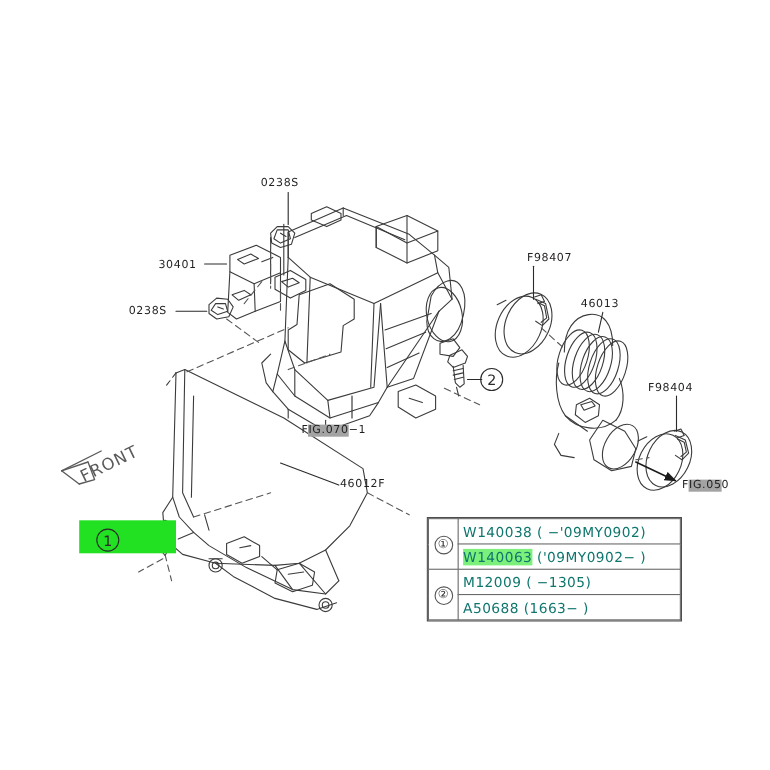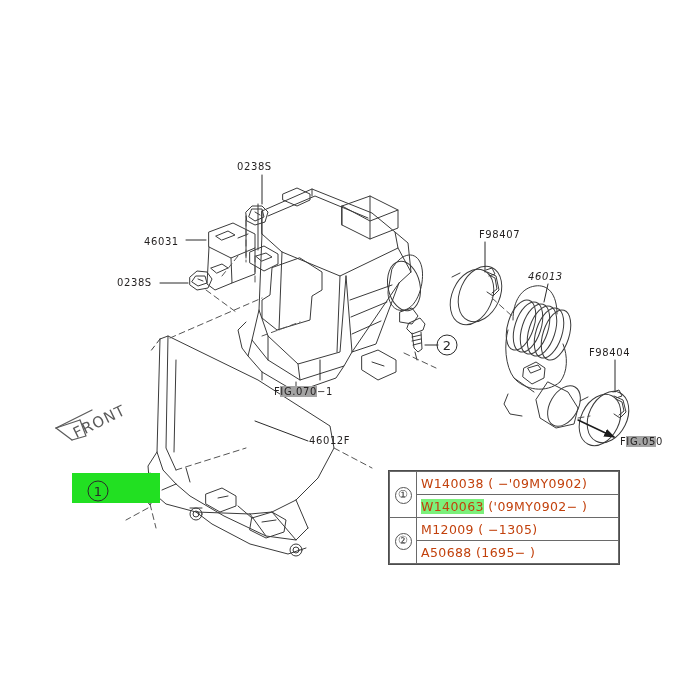--- a/index.html
+++ b/index.html
@@ -60,21 +60,21 @@
     background: #fff;
   }
   #parts-table table {
     border-collapse: collapse;
     width: 100%;
   }
   #parts-table td {
     border: 1px solid #6a6a6a;
     font-family: "DejaVu Sans", sans-serif;
     font-size: 12.5px;
-    color: #c2410c;
+    color: #0f766e;
     padding: 1px 4px;
     height: 20px;
     letter-spacing: 0.4px;
     white-space: nowrap;
   }
   #parts-table td.idx {
     width: 26px;
     text-align: center;
     font-size: 14px;
     color: #333;
@@ -329,27 +329,27 @@
     <g fill="none" stroke="#2a2a2a" stroke-width="1">
       <circle cx="98" cy="491" r="10"></circle>
       <circle cx="447" cy="345" r="10"></circle>
     </g>
     <text x="98" y="496" text-anchor="middle" font-family="DejaVu Sans, sans-serif" font-size="13" fill="#2a2a2a">1</text>
     <text x="447" y="350" text-anchor="middle" font-family="DejaVu Sans, sans-serif" font-size="13" fill="#2a2a2a">2</text>
   </svg>
 
   <div class="lbl" style="left:237px; top:161px;">0238S</div>
 
-  <div class="lbl" style="left:144px; top:236px;">46031</div>
+  <div class="lbl" style="left:144px; top:236px;">30401</div>
 
   <div class="lbl" style="left:117px; top:277px;">0238S</div>
 
   <div class="lbl" style="left:459px; top:229px;margin-left:20px;">F98407</div>
 
-  <div class="lbl" style="left:528px; top:271px;font-style:italic;">46013</div>
+  <div class="lbl" style="left:528px; top:271px;">46013</div>
 
   <div class="lbl" style="left:589px; top:347px;">F98404</div>
 
   <div class="lbl" style="left:309px; top:435px;text-align:center;">46012F</div>
 
   <div class="lbl" style="left:274px; top:386px;">
     <span>F</span><span class="hl-yellow">IG.070</span><span>−1</span>
   </div>
 
   <div class="lbl" style="left:620px; top:436px;">
@@ -372,19 +372,19 @@
             <span class="seg-hl">W140063</span><span> ('09MY0902− )</span>
           </td>
         </tr>
         <tr>
           <td class="idx" rowspan="2">
             <span class="circnum">②</span>
           </td>
           <td>M12009  ( −1305)</td>
         </tr>
         <tr>
-          <td>A50688 (1695− )</td>
+          <td>A50688 (1663− )</td>
         </tr>
       </tbody>
     </table>
   </div>
 
 </div>
 
 </body></html>

